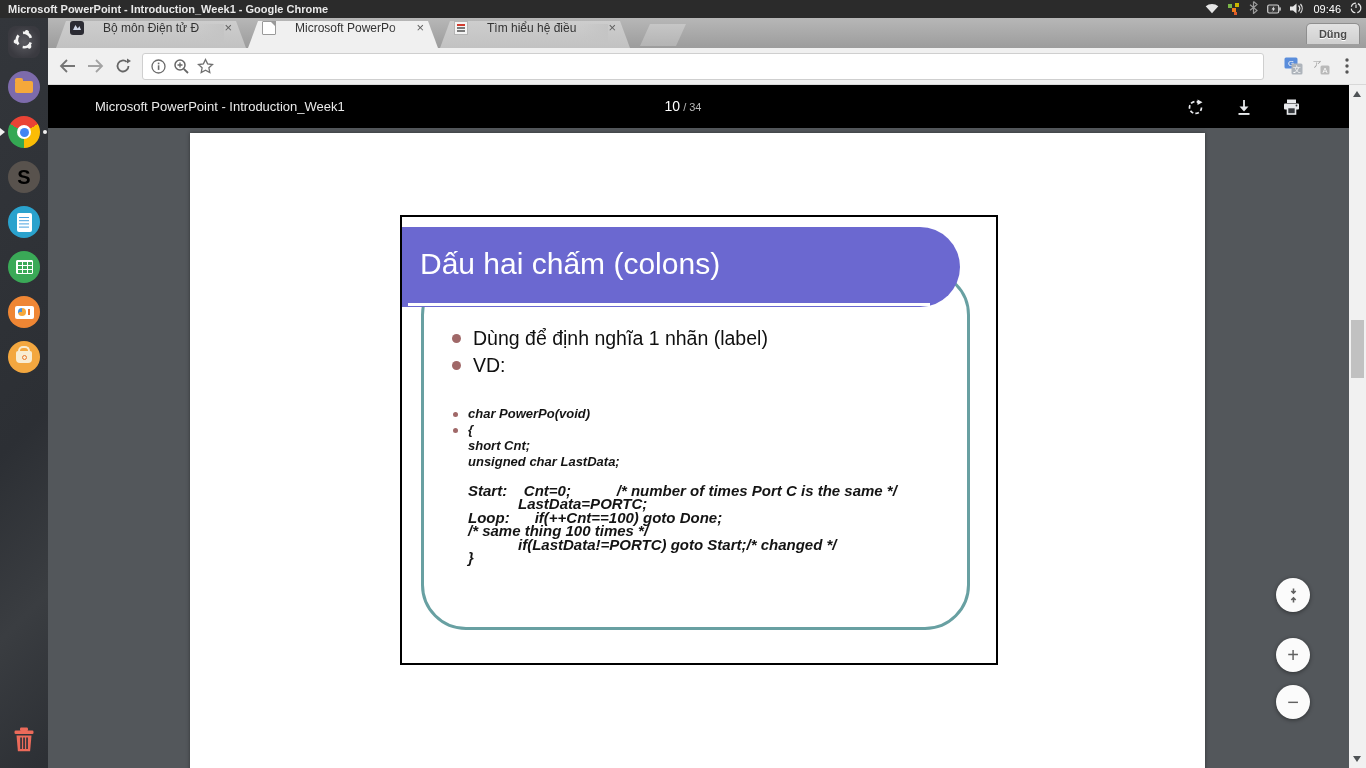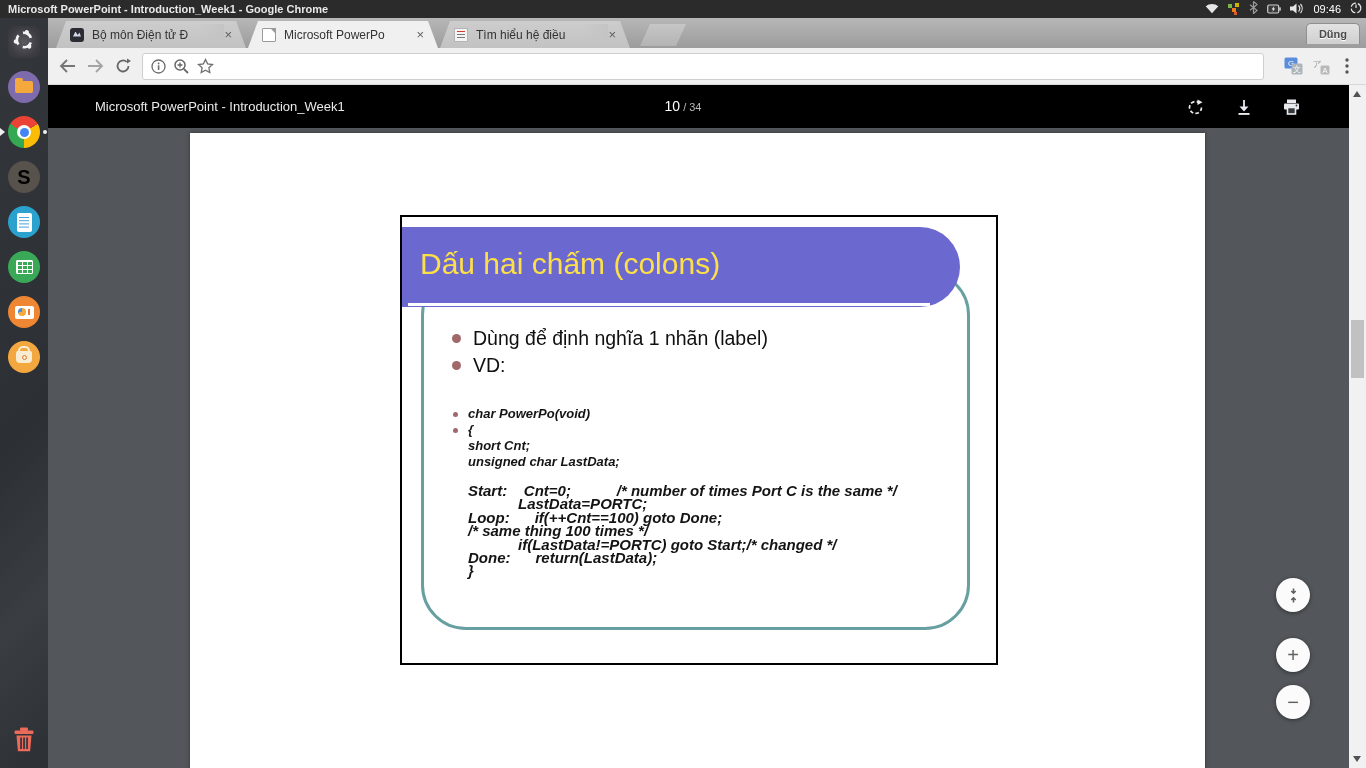--- a/index.html
+++ b/index.html
@@ -32,21 +32,21 @@
   .screen { width:19px; height:13px; background:#fff; border-radius:2px; display:flex; align-items:center; justify-content:center; gap:2px; }
   .pie { width:8px; height:8px; border-radius:50%; background:conic-gradient(#f5a83b 0 260deg,#4a90d9 260deg 360deg); }
   .minibar { width:2px; height:6px; background:#e8762c; }
   .bag { width:16px; height:12px; background:#f8ecd2; border-radius:2px 2px 4px 4px; position:relative; display:flex; align-items:center; justify-content:center; }
   .bag::before { content:""; position:absolute; top:-5px; width:8px; height:6px; border:2px solid #f8ecd2; border-bottom:none; border-radius:5px 5px 0 0; }
   .bag i { width:5px; height:5px; border-radius:50%; border:1.5px solid #e8762c; }
   #trash { position:absolute; left:50%; bottom:12px; transform:translateX(-50%); }
 
   
   #tabstrip { position:absolute; left:48px; top:18px; width:1318px; height:30px; background:linear-gradient(#b7b7b7,#9c9c9c); z-index:30; }
-  .tab { position:absolute; top:3px; height:27px; width:190px; clip-path:polygon(10px 0,calc(100% - 10px) 0,100% 100%,0 100%); display:flex; align-items:center; padding:0 14px; gap:8px; }
+  .tab { position:absolute; top:3px; height:27px; width:190px; clip-path:polygon(10px 0,calc(100% - 10px) 0,100% 100%,0 100%); display:flex; padding:0 14px; gap:19px; }
   .tab.inactive { background:linear-gradient(#cdcdcd,#c2c2c2); }
   .tab.active { background:#f0f0f0; z-index:2; }
   .tab-title { font-size:12px; color:#333; white-space:nowrap; overflow:hidden; flex:1; position:relative; }
   .tab .fade { position:absolute; right:22px; top:3px; width:26px; height:21px; }
   .tab.inactive .fade { background:linear-gradient(90deg,rgba(198,198,198,0),#c4c4c4); }
   .tab.active .fade { background:linear-gradient(90deg,rgba(240,240,240,0),#f0f0f0); }
   .tab-close { font-size:13px; color:#5f5f5f; line-height:1; z-index:3; }
   .fav { width:14px; height:14px; flex:0 0 auto; }
   .fav1 { background:#2b2b33; border-radius:3px; position:relative; }
   .fav1::after { content:""; position:absolute; left:3px; top:4px; width:8px; height:5px; background:#cfd6e6; clip-path:polygon(0 100%,30% 0,60% 70%,80% 20%,100% 100%); }
@@ -73,21 +73,21 @@
   .pdfic { position:absolute; top:11px; width:22px; height:22px; display:flex; align-items:center; justify-content:center; }
 
   
   #viewer { position:absolute; left:48px; top:128px; width:1301px; height:640px; background:#53575b; overflow:hidden; z-index:10; }
   #page { position:absolute; left:142px; top:5px; width:1015px; height:640px; background:#fff; box-shadow:0 0 4px rgba(0,0,0,.4); }
 
   
   #slide { position:absolute; left:210px; top:82px; width:598px; height:450px; border:2px solid #000; background:#fff; }
   #tealbox { position:absolute; left:19px; top:53px; width:549px; height:360px; border:3px solid #68a0a2; border-radius:45px; }
   #banner { position:absolute; left:0; top:10px; width:558px; height:80px; background:#6b68d0; border-radius:0 42px 42px 0; }
-  #banner .stitle { position:absolute; left:18px; top:0; line-height:74px; font-size:30px; color:#fde047; }
+  #banner .stitle { position:absolute; left:18px; top:0; line-height:74px; font-size:30px; color:#ffffff; }
   #banner .underline { position:absolute; left:6px; top:76px; width:522px; height:3px; background:#fff; }
   .sbullet { position:absolute; left:50px; display:flex; align-items:center; gap:12px; font-size:19.5px; color:#101010; }
   .sbullet .dot { width:9px; height:9px; border-radius:50%; background:#a06868; flex:0 0 auto; }
   .codeline { white-space:pre; font-style:italic; font-weight:bold; color:#141414; }
   #code1 { position:absolute; left:66px; top:189px; font-size:13px; line-height:16px; }
   #code2 { position:absolute; left:66px; top:267px; font-size:15px; line-height:13.4px; }
   .cdot { position:absolute; left:51px; width:5px; height:5px; border-radius:50%; background:#a06868; }
 
   
   #scrollbar { position:absolute; right:0; top:85px; width:17px; height:683px; background:#f1f1f1; z-index:35; }
@@ -339,21 +339,20 @@
         <div class="codeline">{</div>
         <div class="codeline">short Cnt;</div>
         <div class="codeline">unsigned char LastData;</div>
       </div>
       <div id="code2">
         <div class="codeline">Start:    Cnt=0;           /* number of times Port C is the same */</div>
         <div class="codeline">            LastData=PORTC;</div>
         <div class="codeline">Loop:      if(++Cnt==100) goto Done;</div>
         <div class="codeline">/* same thing 100 times */</div>
         <div class="codeline">            if(LastData!=PORTC) goto Start;/* changed */</div>
-        <div class="codeline">Done:      return(LastData);</div>
         <div class="codeline">}</div>
       </div>
     </div>
   </div>
 </div>
 
 <div id="scrollbar">
   <span class="sb-arrow sb-up"></span>
   <div class="thumb"></div>
   <span class="sb-arrow sb-down"></span>

